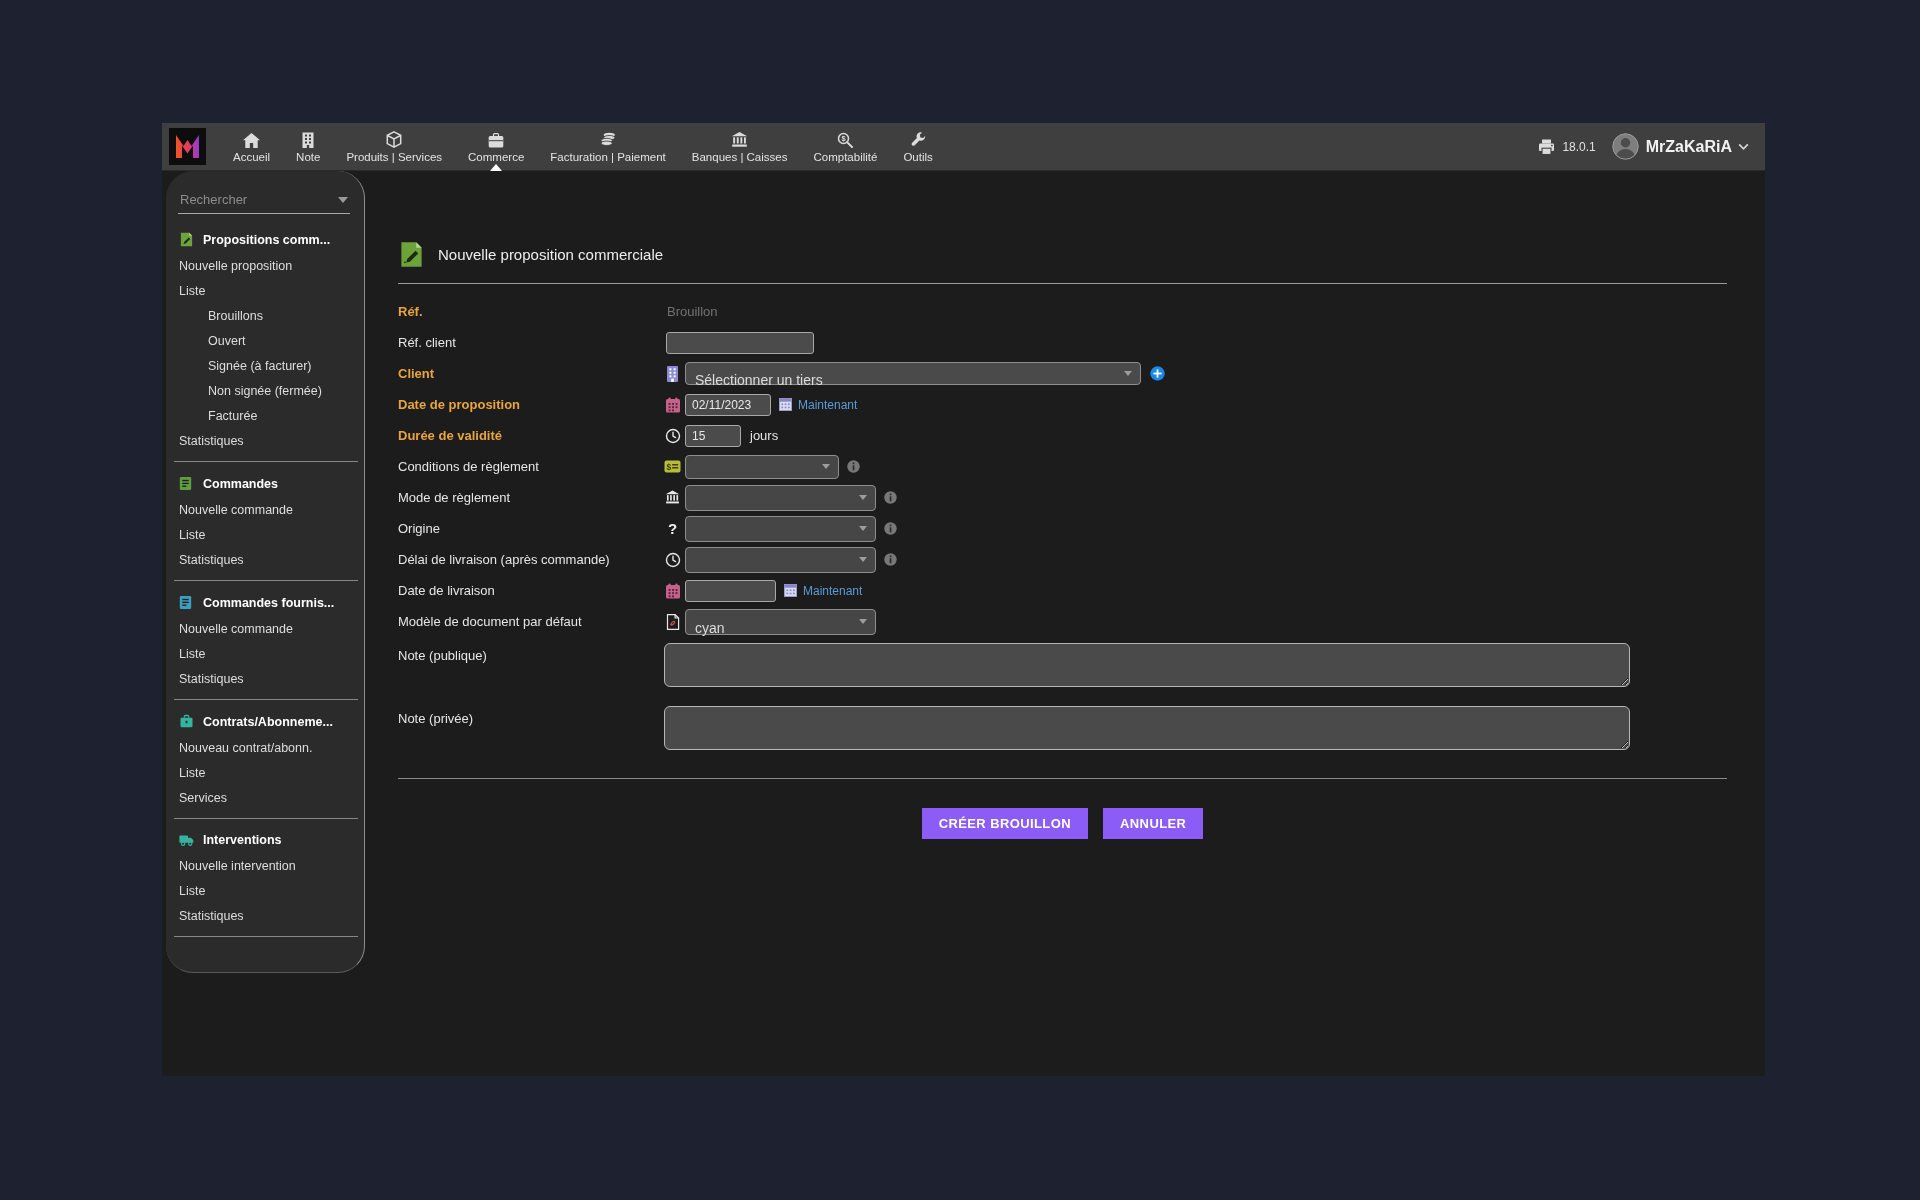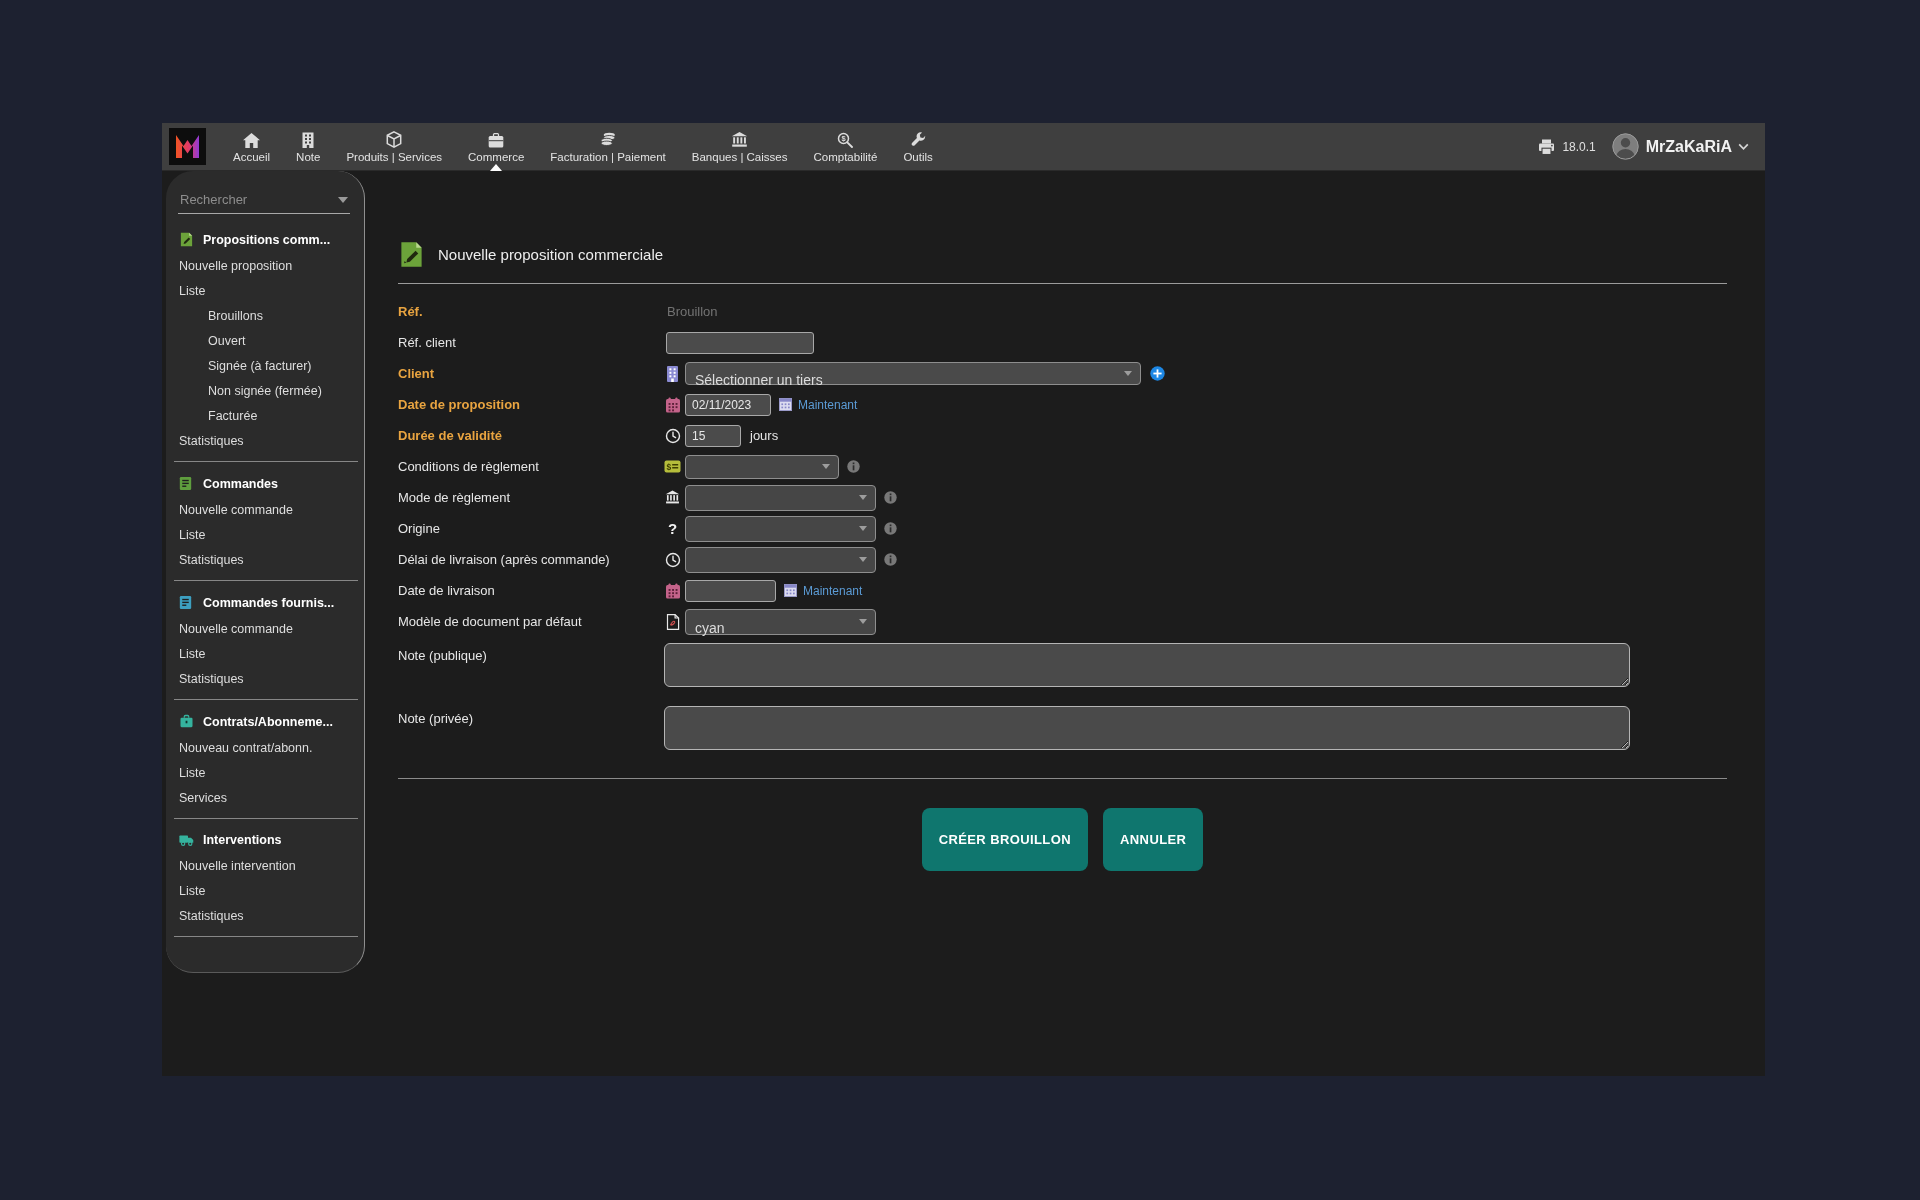--- a/index.html
+++ b/index.html
@@ -65,21 +65,21 @@
   .minical { display:inline-flex; margin-left:8px; cursor:pointer; }
   .plusbtn { display:inline-flex; margin-left:9px; cursor:pointer; }
   .infoic { display:inline-flex; margin-left:8px; cursor:pointer; }
   .qicon { width:17px; text-align:center; color:#f0f0f0; font-size:15px; font-weight:bold; margin-right:4px; }
 
   textarea.note { width:966px; height:44px; background:#4a4a4a; border:1px solid #b5b5b5; border-radius:6px; color:#e8e8e8; font-size:13px; padding:4px 8px; font-family:"Liberation Sans", sans-serif; resize:both; outline:none; }
   .note-spacer { height:13px; }
 
   .bottom-divider { border-top:1px solid #8b8b8b; margin-top:28px; }
   .btn-row { display:flex; justify-content:center; gap:15px; margin-top:29px; }
-  .btn { background:#0f766e; color:#ffffff; font-weight:bold; font-size:13px; letter-spacing:.4px; padding:24px 17px; border:none; border-radius:8px; cursor:pointer; font-family:"Liberation Sans", sans-serif; }
+  .btn { background:#8b5cf6; color:#ffffff; font-weight:bold; font-size:13px; letter-spacing:.4px; padding:8px 17px; border:none; border-radius:0; cursor:pointer; font-family:"Liberation Sans", sans-serif; }
 </style>
 </head>
 <body>
 
 <div class="app">
 
   <div class="navbar">
     <div class="logo-tile">
       <svg width="37" height="37" viewBox="0 0 37 37">
         <defs>

